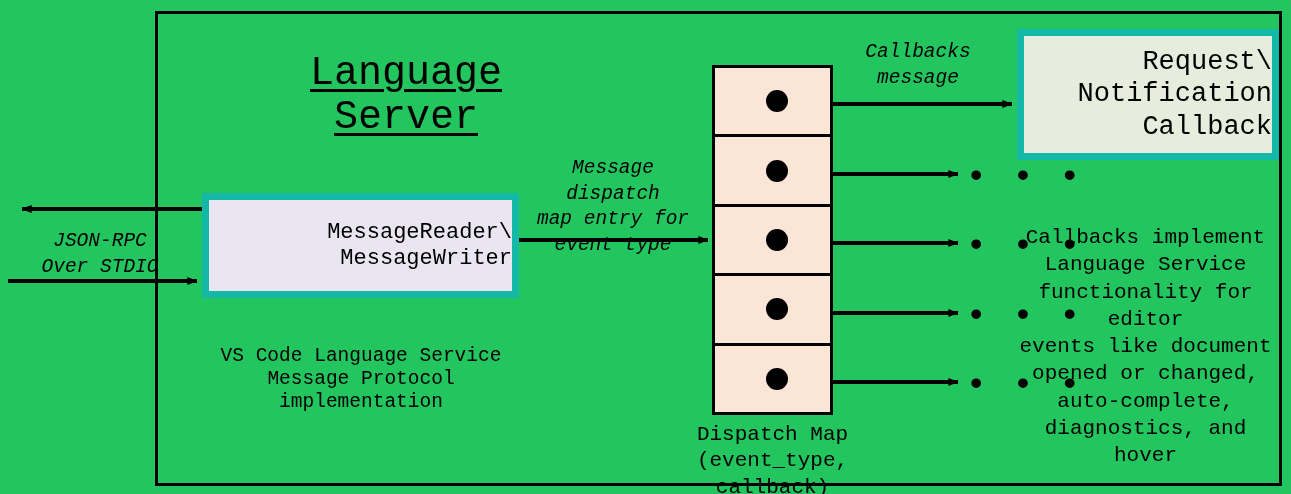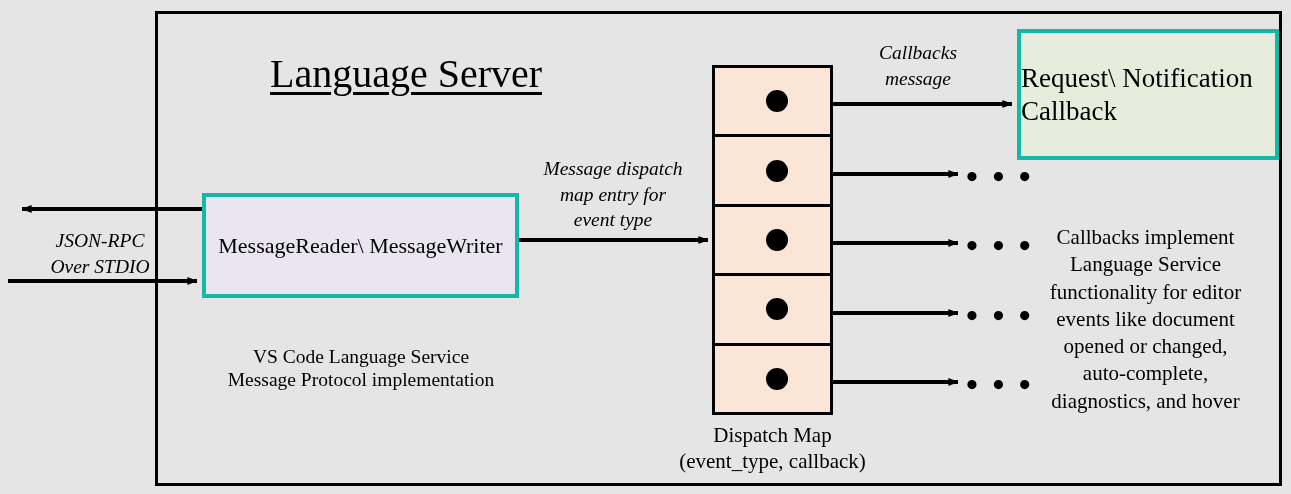--- a/index.html
+++ b/index.html
@@ -4,41 +4,41 @@
 <style>
   html, body {
     margin: 0;
     padding: 0;
     background: #ffffff;
   }
   #canvas {
     position: relative;
     width: 1291px;
     height: 494px;
-    background: #e5e5e5;
-    font-family: Liberation Serif, serif;
+    background: #22c55e;
+    font-family: Liberation Mono, monospace;
     color: #000000;
     overflow: hidden;
   }
   svg.layer {
     position: absolute;
     left: 0;
     top: 0;
     width: 1291px;
     height: 494px;
     pointer-events: none;
   }
   .node {
     position: absolute;
     box-sizing: border-box;
     display: flex;
     align-items: center;
     justify-content: center;
-    text-align: left;
-    border: 4px solid #14b8a6;
+    text-align: right;
+    border: 7px solid #14b8a6;
   }
   .label {
     position: absolute;
     text-align: center;
     line-height: 1.18;
     white-space: pre-line;
   }
 
   
   #outer-frame {

